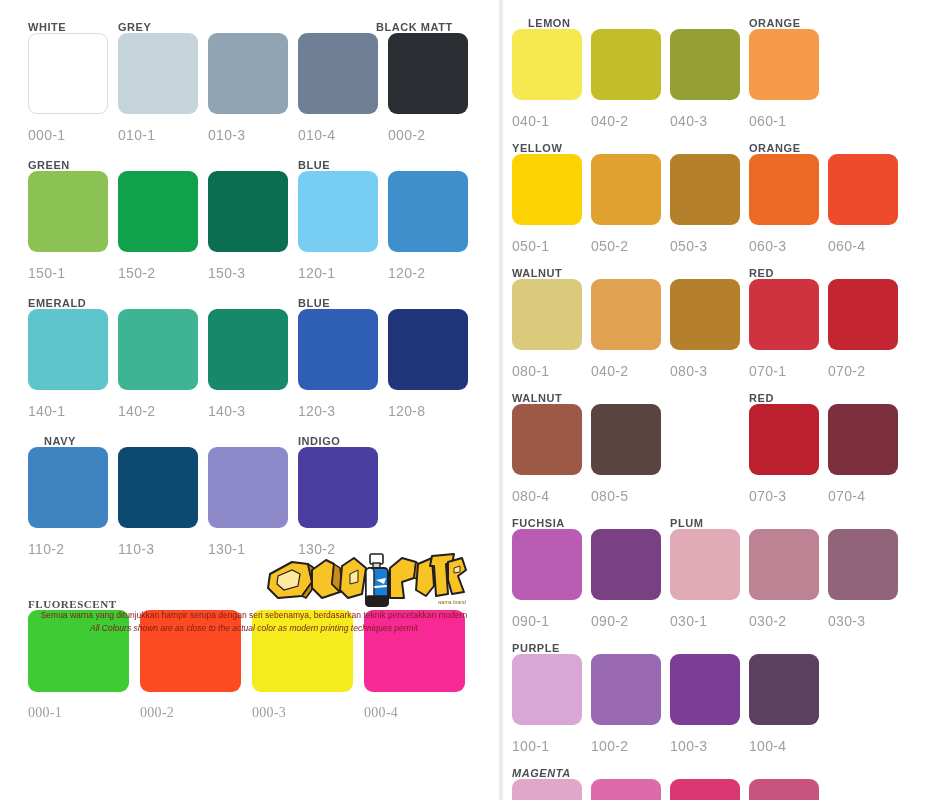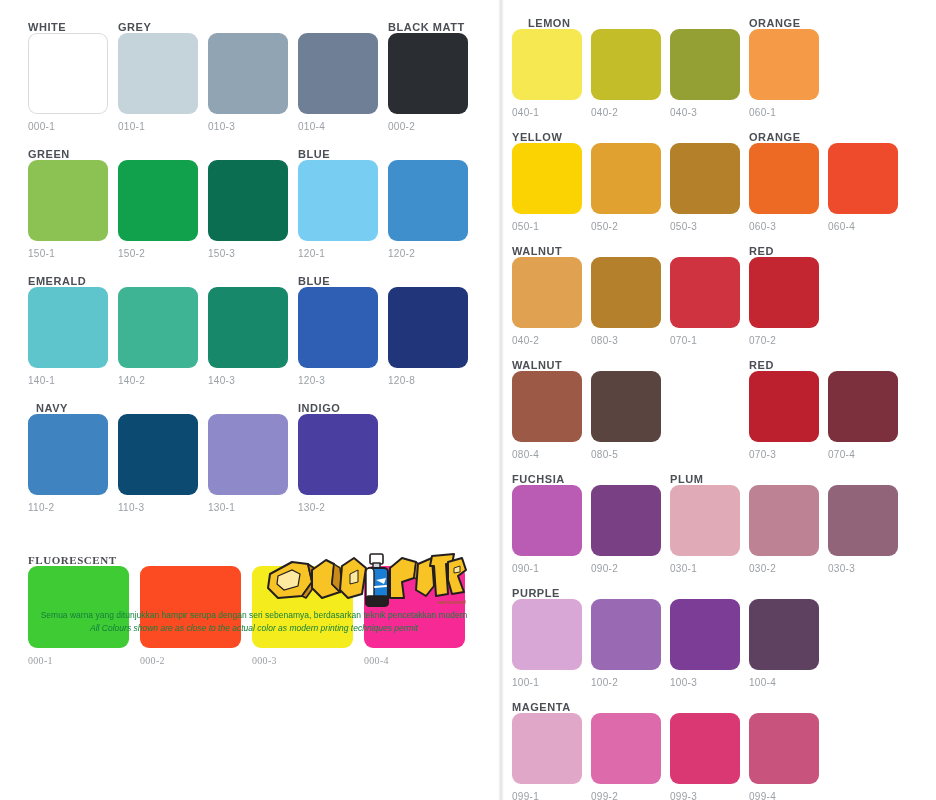--- a/index.html
+++ b/index.html
@@ -69,24 +69,24 @@
     display: flex;
     flex-direction: column;
   }
   .chip {
     border-radius: 9px;
   }
   .chip.outlined {
     box-shadow: inset 0 0 0 1px #d8dbdd;
   }
   .code {
-    font-size: 10px;
+    font-size: 14px;
     color: #9ba0a5;
     letter-spacing: 0.3px;
-    margin-top: 7px;
+    margin-top: 13px;
   }
   .chip.empty { background: transparent; }
   .swatch-cell.empty .code { visibility: hidden; }
 
   
   .left-chip { width: 80px; height: 81px; }
   .left-cell { width: 80px; margin-right: 10px; }
   .left-row  { margin-bottom: 13px; }
 
   .fluo-chip { width: 101px; height: 82px; }
@@ -97,21 +97,21 @@
   .right-cell { width: 70px; margin-right: 9px; }
   .right-row  { margin-bottom: 10px; }
 
   
   .footer {
     position: absolute;
     left: 28px;
     bottom: 14px;
     width: 452px;
     text-align: center;
-    color: #15803d;
+    color: #7f1d1d;
     line-height: 1.45;
   }
   .footer-line-1 { font-size: 8.5px; }
   .footer-line-2 { font-size: 8.5px; font-style: italic; }
 
   
   .logo {
     position: absolute;
     left: 262px;
     top: 552px;
@@ -125,21 +125,21 @@
 <body>
 
 <div class="spread">
 
   <div class="page page-left">
     <div class="inner-left" id="left-rows">
         <div class="row left-row">
           <div class="labels">
             <div class="group-label" style="left: 0px;">WHITE</div>
             <div class="group-label" style="left: 90px;">GREY</div>
-            <div class="group-label" style="left: 360px;">BLACK MATT</div>
+            <div class="group-label" style="left: 348px;">BLACK MATT</div>
           </div>
           <div class="swatches">
             <div class="swatch-cell left-cell">
               <div class="chip left-chip outlined" style="background: rgb(255, 255, 255);"></div>
               <div class="code">000-1</div>
             </div>
             <div class="swatch-cell left-cell">
               <div class="chip left-chip" style="background: rgb(197, 212, 218);"></div>
               <div class="code">010-1</div>
             </div>
@@ -208,21 +208,21 @@
               <div class="code">120-3</div>
             </div>
             <div class="swatch-cell left-cell">
               <div class="chip left-chip" style="background: rgb(33, 53, 122);"></div>
               <div class="code">120-8</div>
             </div>
           </div>
         </div>
         <div class="row left-row">
           <div class="labels">
-            <div class="group-label" style="left: 8px;">NAVY</div>
+            <div class="group-label" style="left: 16px;">NAVY</div>
             <div class="group-label" style="left: 270px;">INDIGO</div>
           </div>
           <div class="swatches">
             <div class="swatch-cell left-cell">
               <div class="chip left-chip" style="background: rgb(63, 131, 192);"></div>
               <div class="code">110-2</div>
             </div>
             <div class="swatch-cell left-cell">
               <div class="chip left-chip" style="background: rgb(13, 74, 114);"></div>
               <div class="code">110-3</div>
@@ -356,20 +356,24 @@
             </div>
           </div>
         </div>
         <div class="row right-row">
           <div class="labels">
             <div class="group-label" style="left: 0px;">WALNUT</div>
             <div class="group-label" style="left: 237px;">RED</div>
           </div>
           <div class="swatches">
             <div class="swatch-cell right-cell">
+              <div class="chip right-chip" style="background: rgb(219, 201, 124);"></div>
+              <div class="code">080-1</div>
+            </div>
+            <div class="swatch-cell right-cell">
               <div class="chip right-chip" style="background: rgb(224, 162, 80);"></div>
               <div class="code">040-2</div>
             </div>
             <div class="swatch-cell right-cell">
               <div class="chip right-chip" style="background: rgb(181, 128, 44);"></div>
               <div class="code">080-3</div>
             </div>
             <div class="swatch-cell right-cell">
               <div class="chip right-chip" style="background: rgb(206, 51, 63);"></div>
               <div class="code">070-1</div>
@@ -454,21 +458,21 @@
               <div class="code">100-3</div>
             </div>
             <div class="swatch-cell right-cell">
               <div class="chip right-chip" style="background: rgb(94, 64, 97);"></div>
               <div class="code">100-4</div>
             </div>
           </div>
         </div>
         <div class="row right-row">
           <div class="labels">
-            <div class="group-label" style="left: 0px;">MAGENTA</div>
+            <div class="group-label" style="left: 0px; font-style: italic;">MAGENTA</div>
           </div>
           <div class="swatches">
             <div class="swatch-cell right-cell">
               <div class="chip right-chip" style="background: rgb(224, 167, 200);"></div>
               <div class="code">099-1</div>
             </div>
             <div class="swatch-cell right-cell">
               <div class="chip right-chip" style="background: rgb(221, 106, 171);"></div>
               <div class="code">099-2</div>
             </div>

